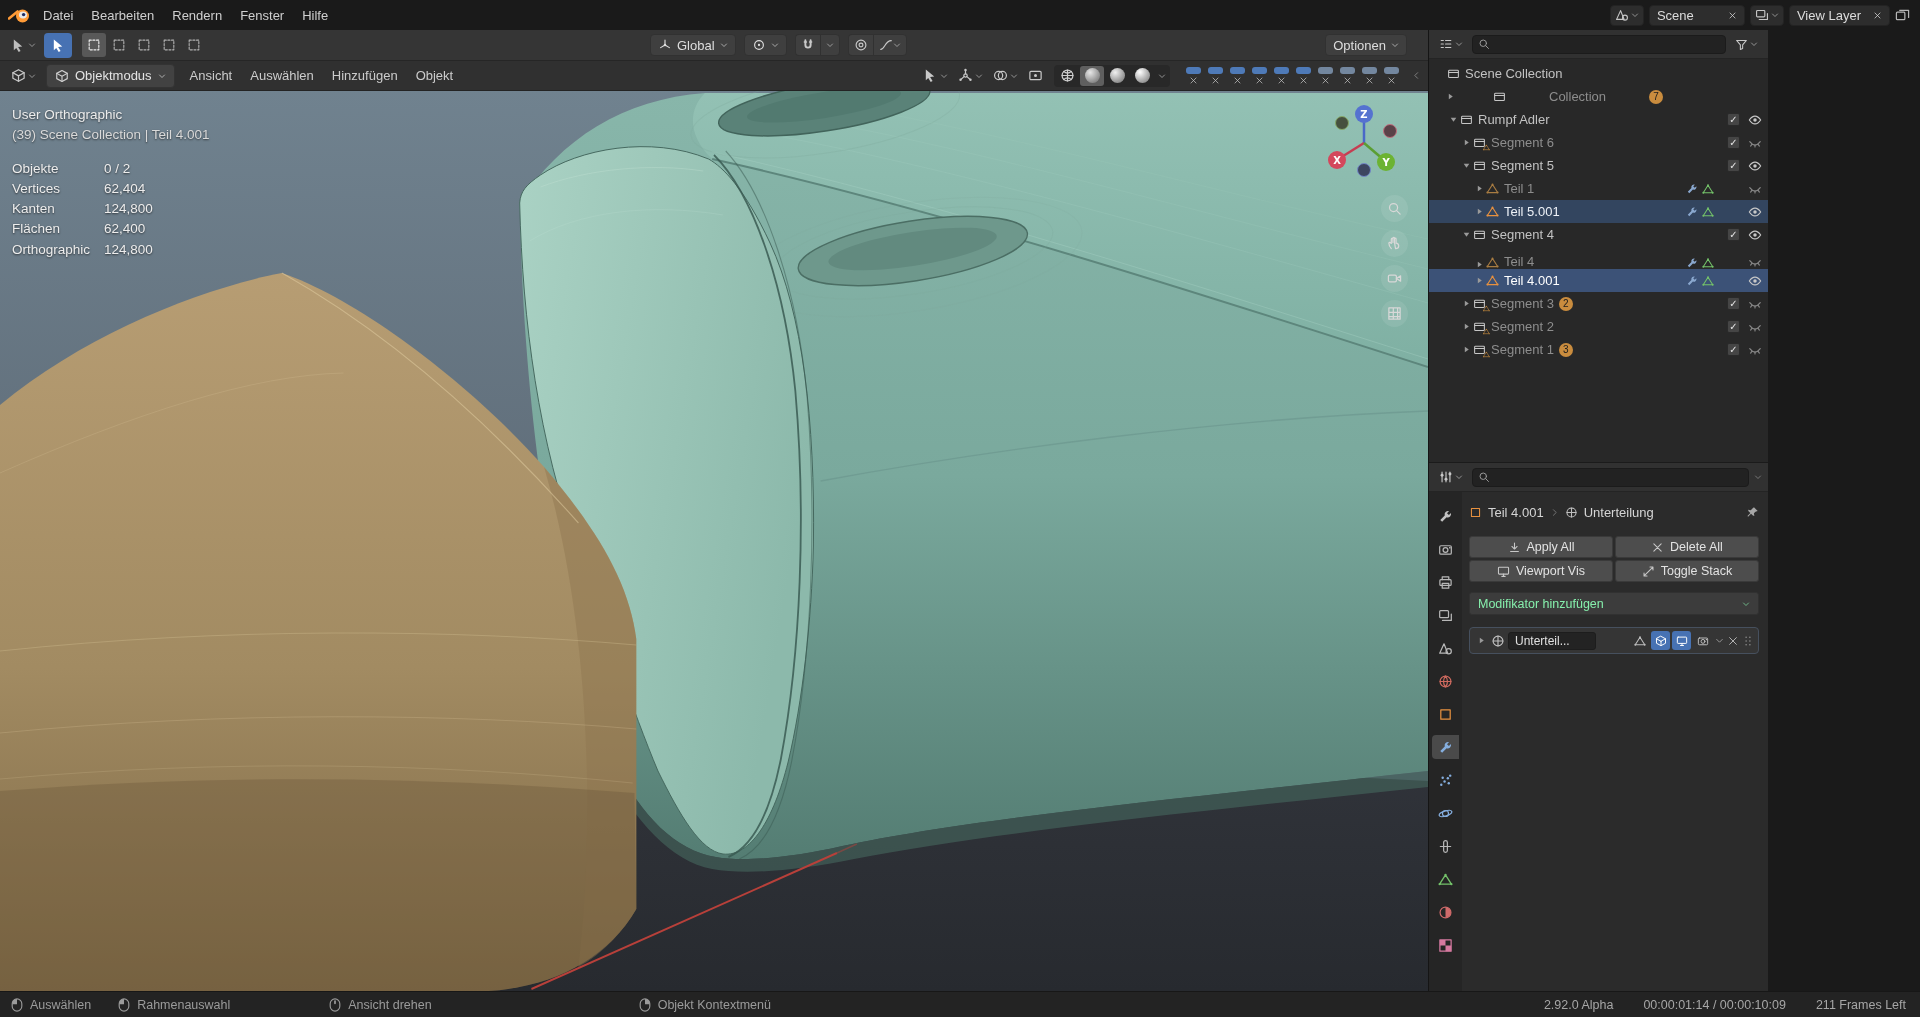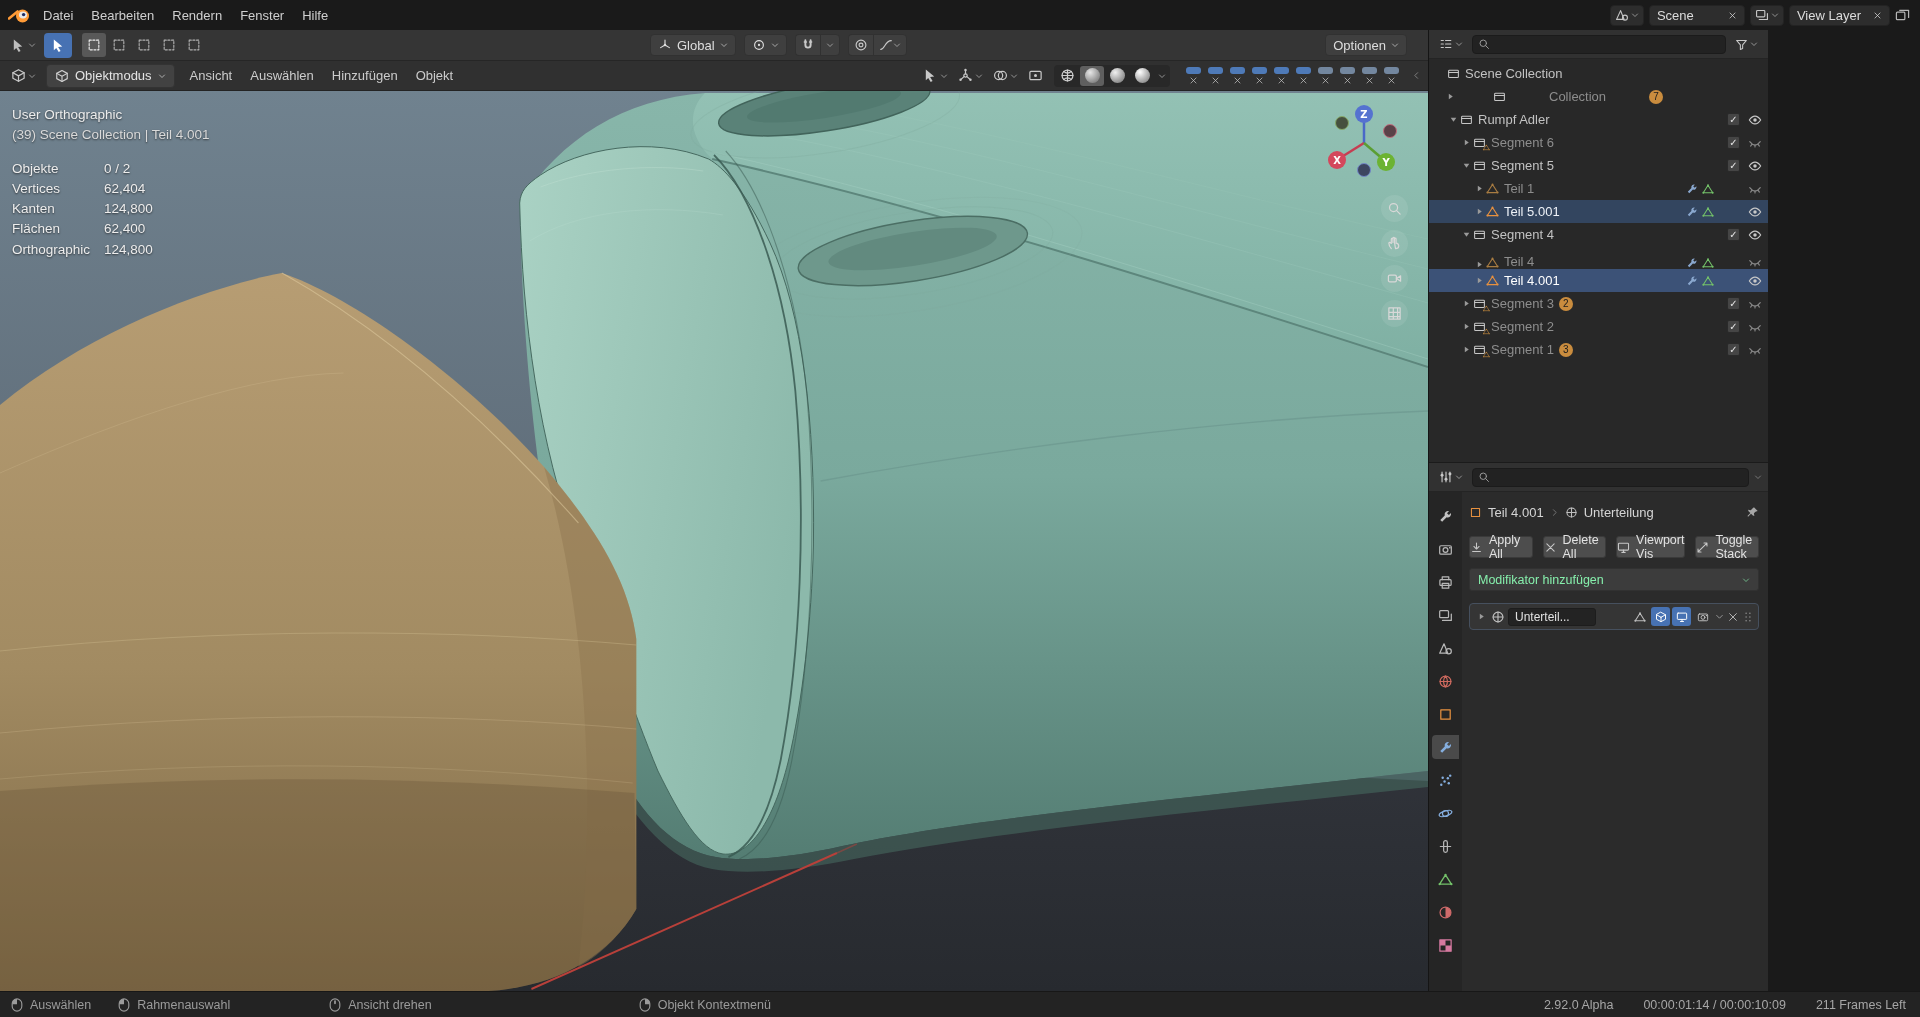--- a/index.html
+++ b/index.html
@@ -101,21 +101,21 @@
   
   .properties{flex:1;background:#2b2b2b;display:flex;flex-direction:column;min-height:0;}
   .p-body{flex:1;display:flex;min-height:0;}
   .tabstrip{width:33px;background:#252525;display:flex;flex-direction:column;align-items:center;padding-top:12px;gap:9px;}
   .ptab{width:27px;height:24px;display:flex;align-items:center;justify-content:center;border-radius:4px 0 0 4px;}
   .ptab.active{background:#4a4a4a;}
   .p-content{flex:1;padding:8px 9px 0 7px;min-width:0;font-size:13px;color:#d5d5d5;}
   .bcrumb{display:flex;align-items:center;gap:6px;height:24px;}
   .bc-sep{color:#8a8a8a;}
   .bc-fill{flex:1;}
-  .actions{display:grid;grid-template-columns:1fr 1fr 1fr 1fr;gap:10px;margin-top:12px;}
+  .actions{display:grid;grid-template-columns:1fr 1fr;gap:2px;margin-top:12px;}
   .pbtn{height:22px;background:#4d4d4d;border:1px solid #3a3a3a;border-radius:3px;display:flex;align-items:center;justify-content:center;gap:6px;font-size:12.5px;color:#e2e2e2;}
   .addmod{margin-top:10px;height:23px;background:#3c3c3c;border:1px solid #313131;border-radius:3px;display:flex;align-items:center;padding:0 8px;font-size:12.5px;color:#86efac;}
   .addmod .fill{flex:1;}
   .modrow{margin-top:12px;height:27px;border:1px solid #46505e;background:#353535;border-radius:4px;display:flex;align-items:center;gap:3px;padding:0 4px;}
   .modname{width:88px;height:18px;background:#232323;border:1px solid #1d1d1d;border-radius:3px;font-size:12px;color:#e0e0e0;display:flex;align-items:center;padding:0 6px;white-space:nowrap;overflow:hidden;}
   .mtog{width:19px;height:19px;border-radius:3px;display:flex;align-items:center;justify-content:center;color:#bdbdbd;}
   .mtog.on{background:#4772b3;color:#fff;}
   .mfill{flex:1;}
   .micon{color:#c0c0c0;}
 

